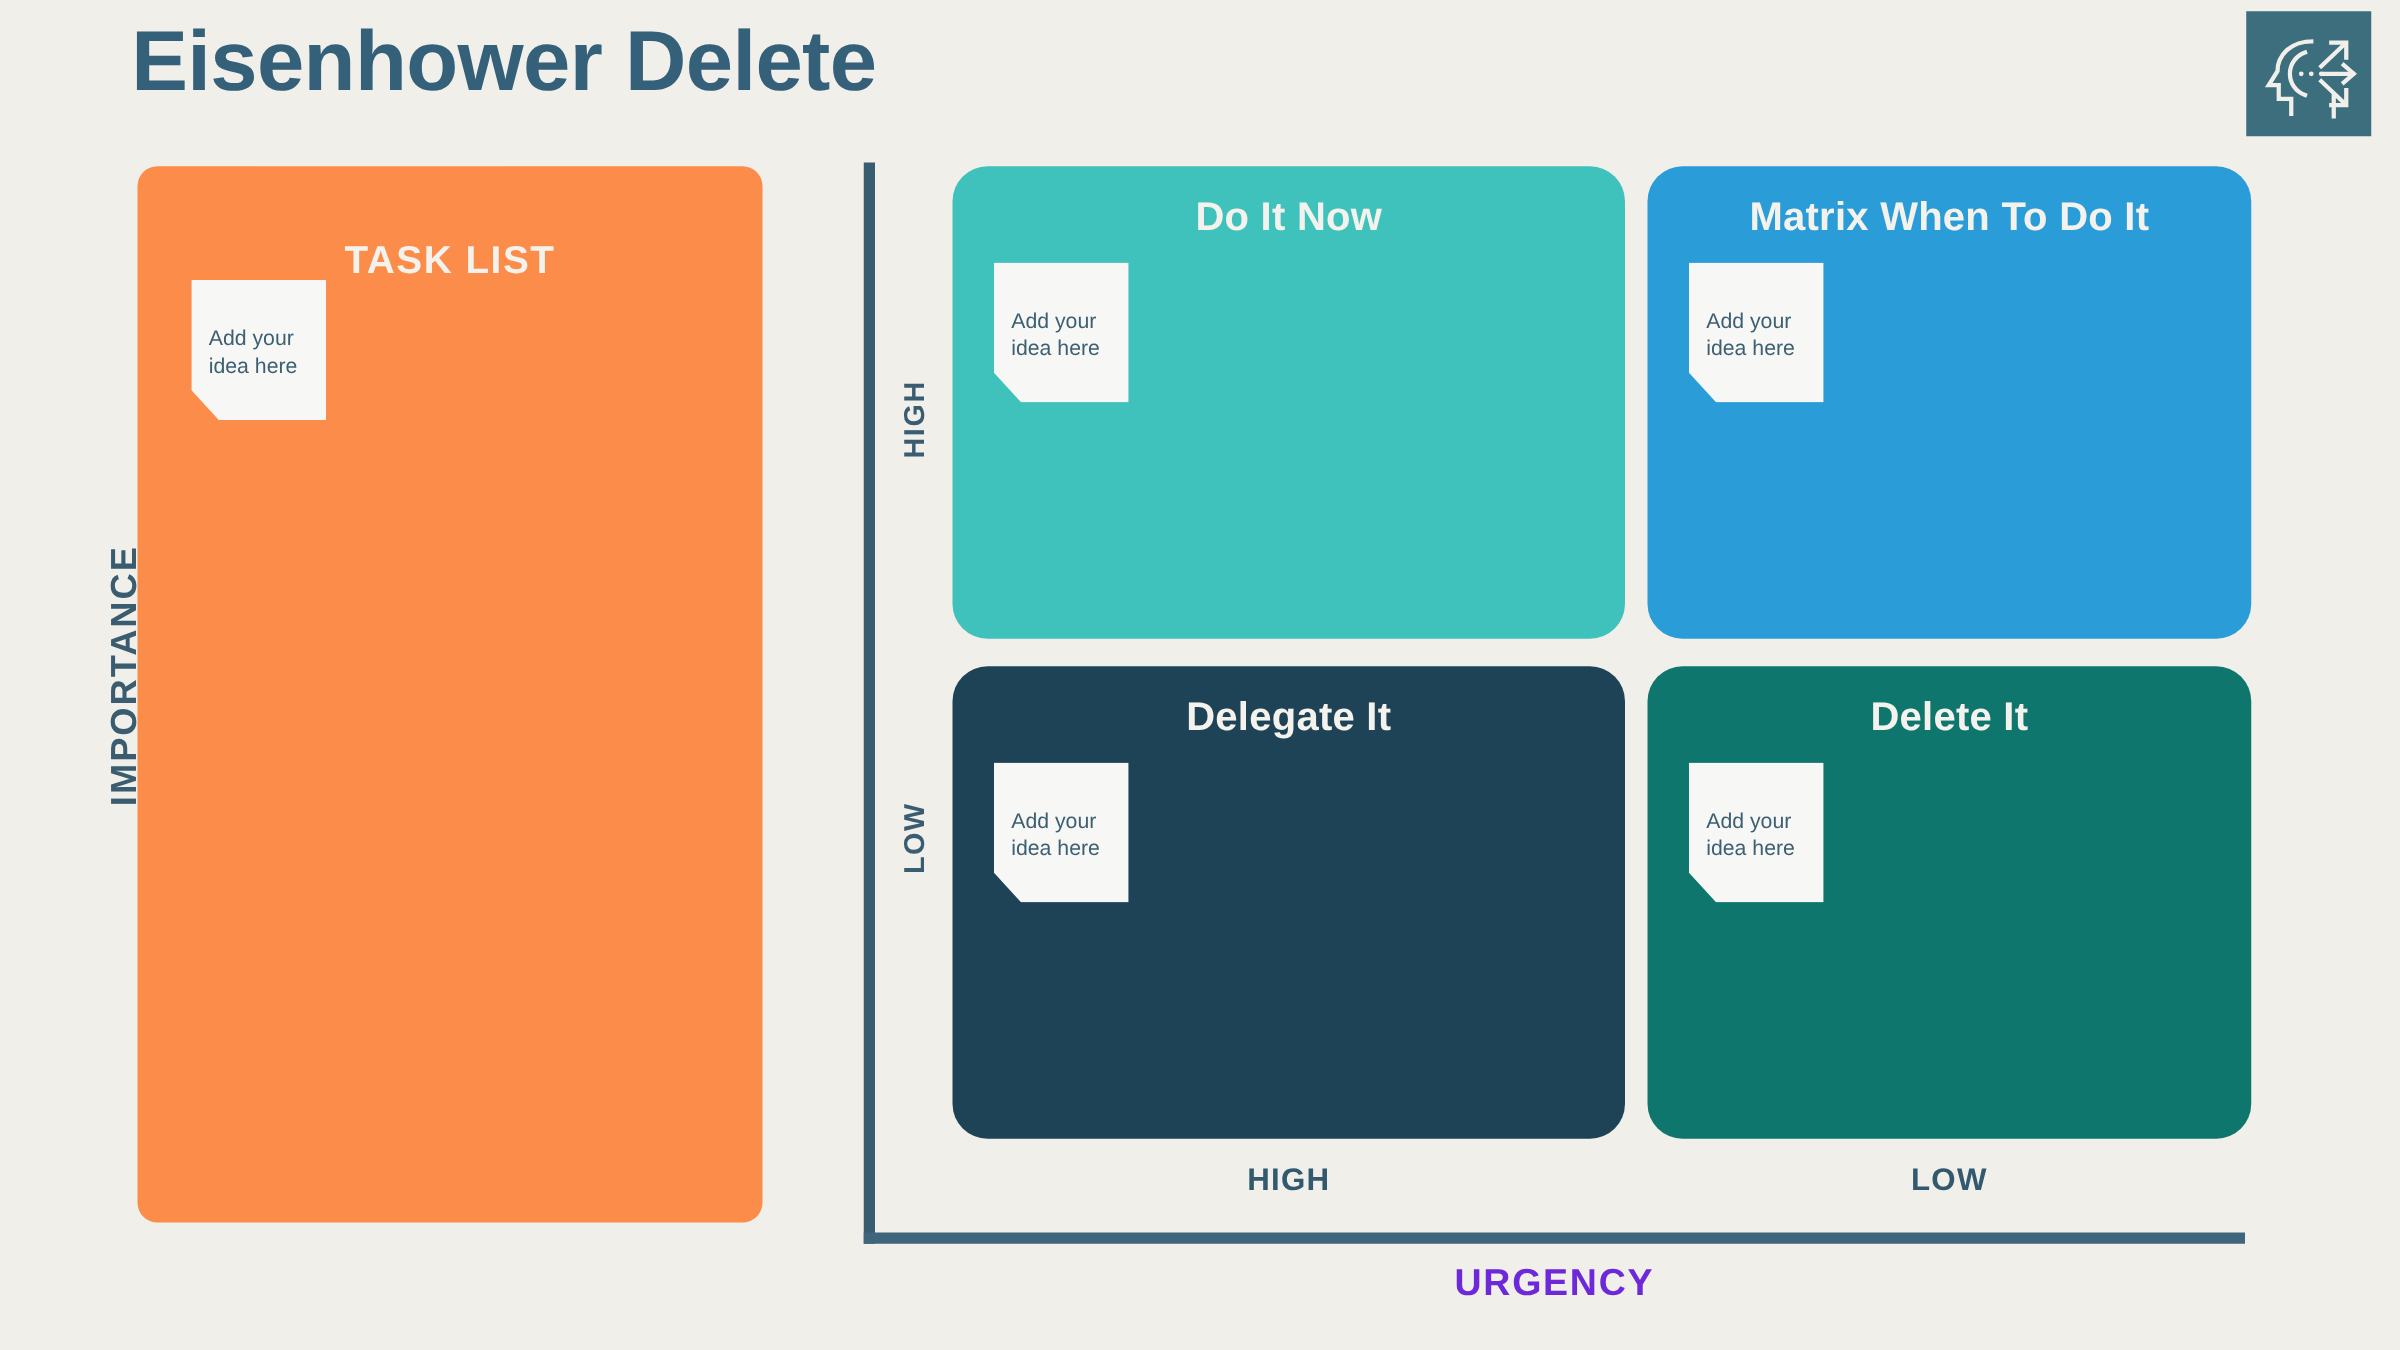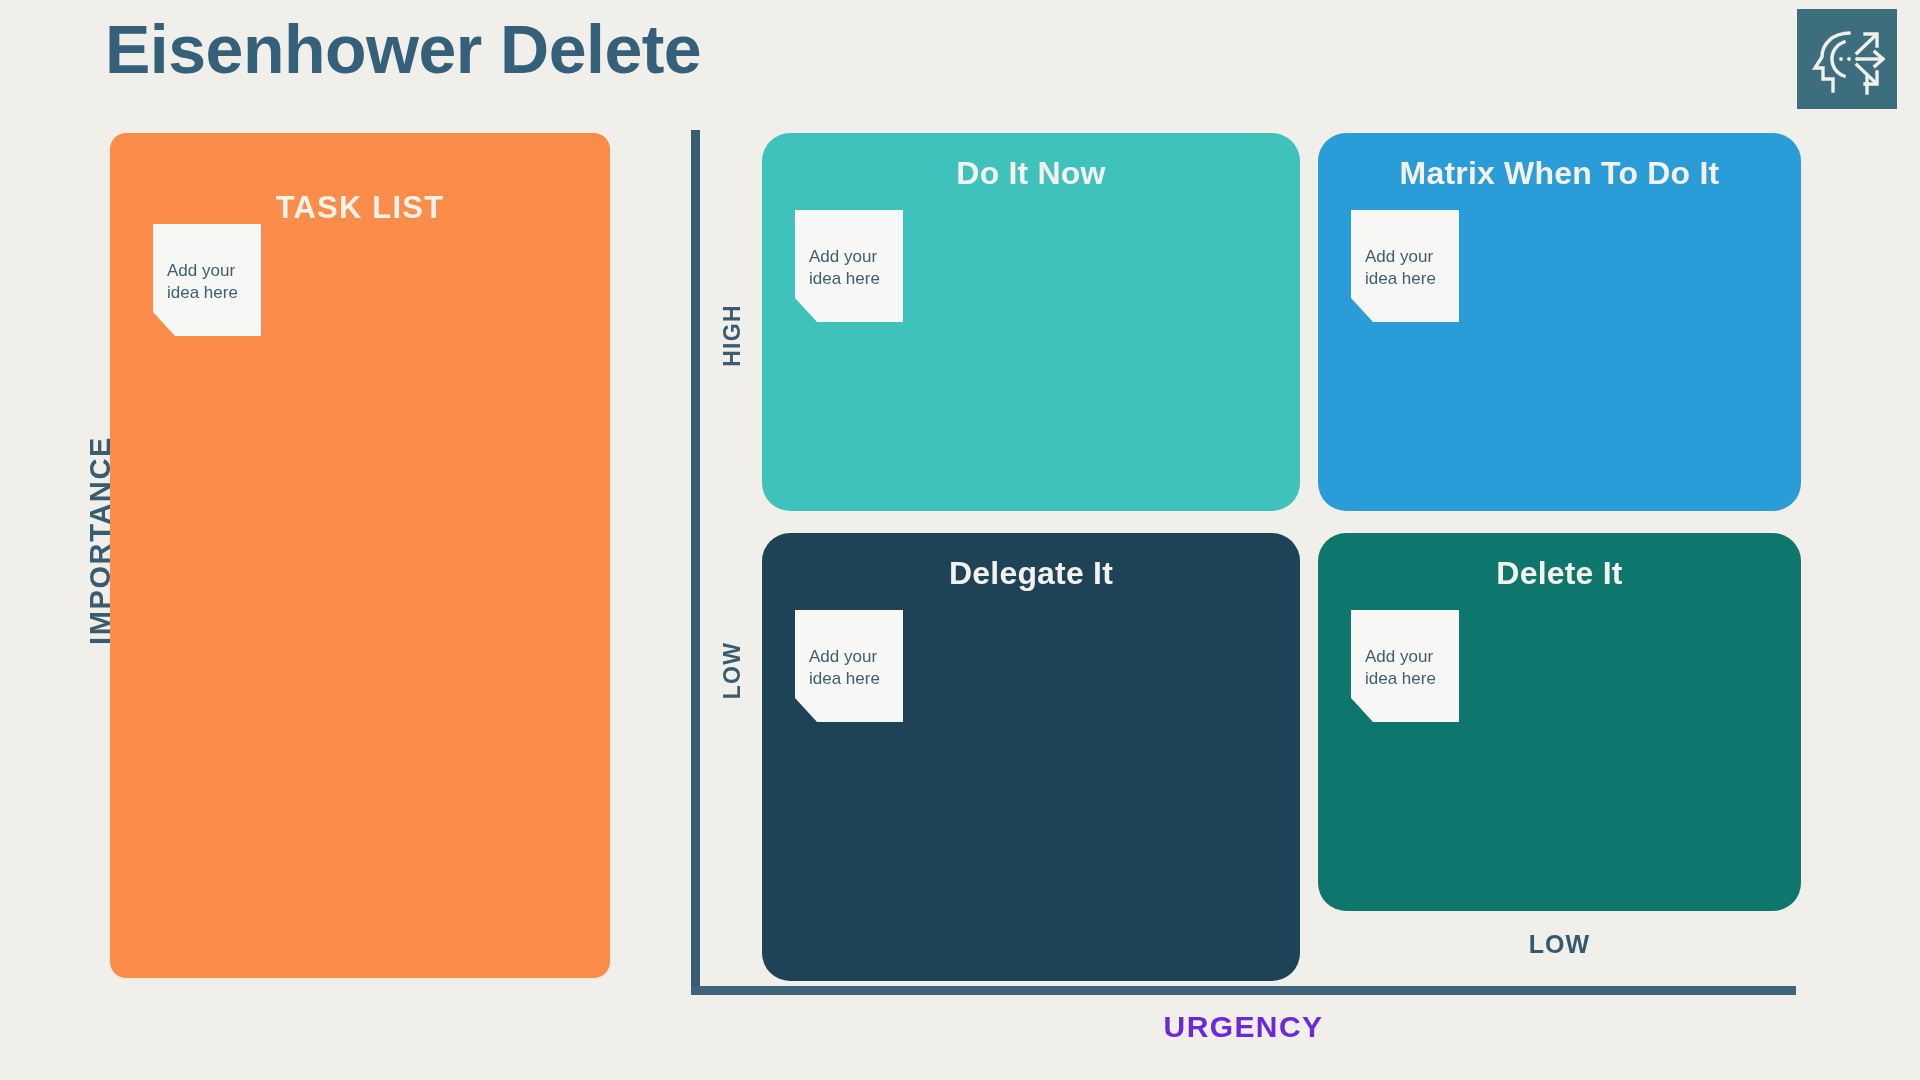--- a/index.html
+++ b/index.html
@@ -93,21 +93,21 @@
 
   
   .quad { position:absolute; border-radius:28px; }
   .quad-title {
     position:absolute; left:0; right:0; top:22px;
     text-align:center; font-size:32px; font-weight:bold;
     letter-spacing:0.2px; color:#f4f2ec;
   }
   .q-do      { left:762px;  top:133px; width:538px; height:378px; background:#3fc1bc; }
   .q-decide  { left:1318px; top:133px; width:483px; height:378px; background:#2a9cd8; }
-  .q-deleg   { left:762px;  top:533px; width:538px; height:448px; background:#1e4356; }
+  .q-deleg   { left:762px;  top:533px; width:538px; height:378px; background:#1e4356; }
   .q-delete  { left:1318px; top:533px; width:483px; height:378px; background:#0f766e; }
   .note-quad { left:33px; top:77px; }
 
   
   .footer {
     position:absolute; left:40px; top:1020px;
     font-size:27px; font-weight:bold; letter-spacing:0.2px; color:#33596e;
   }
 </style>
 </head>

